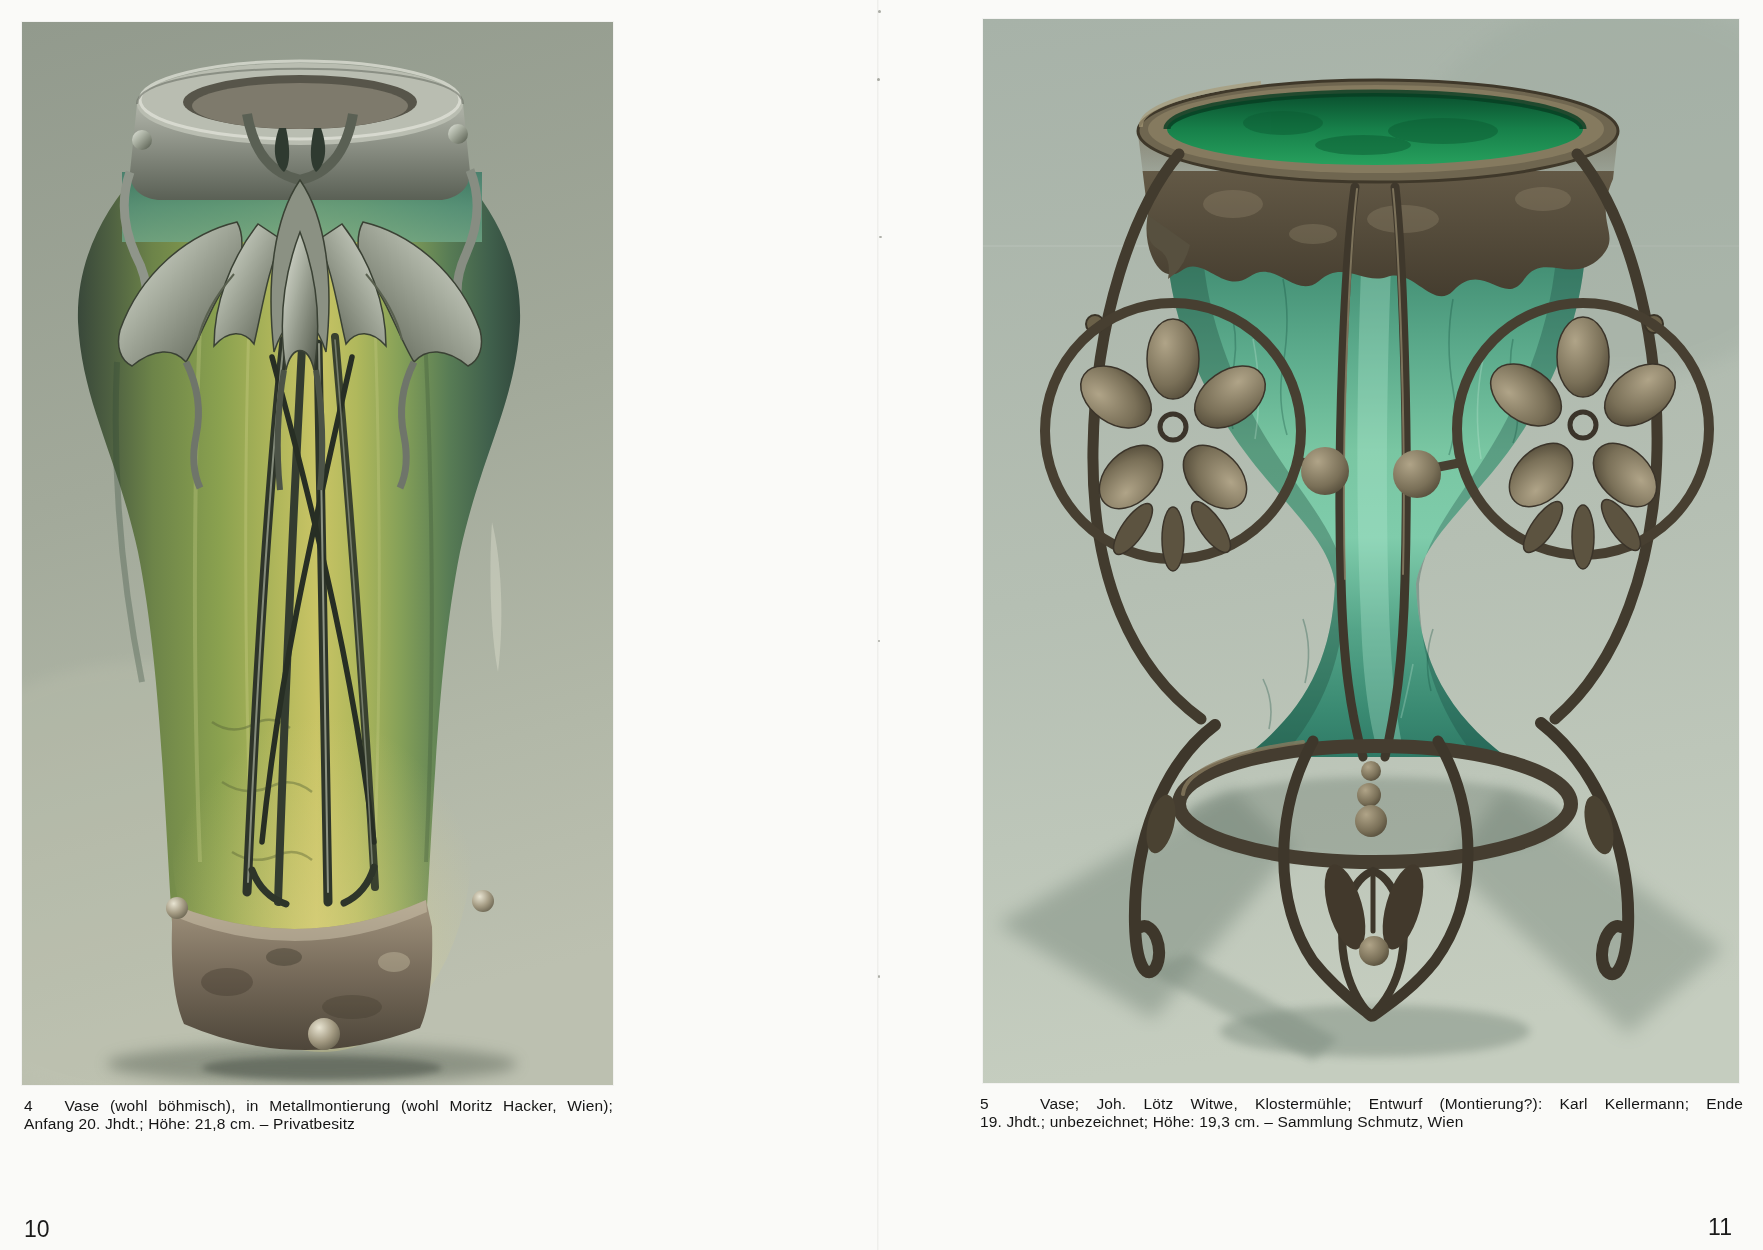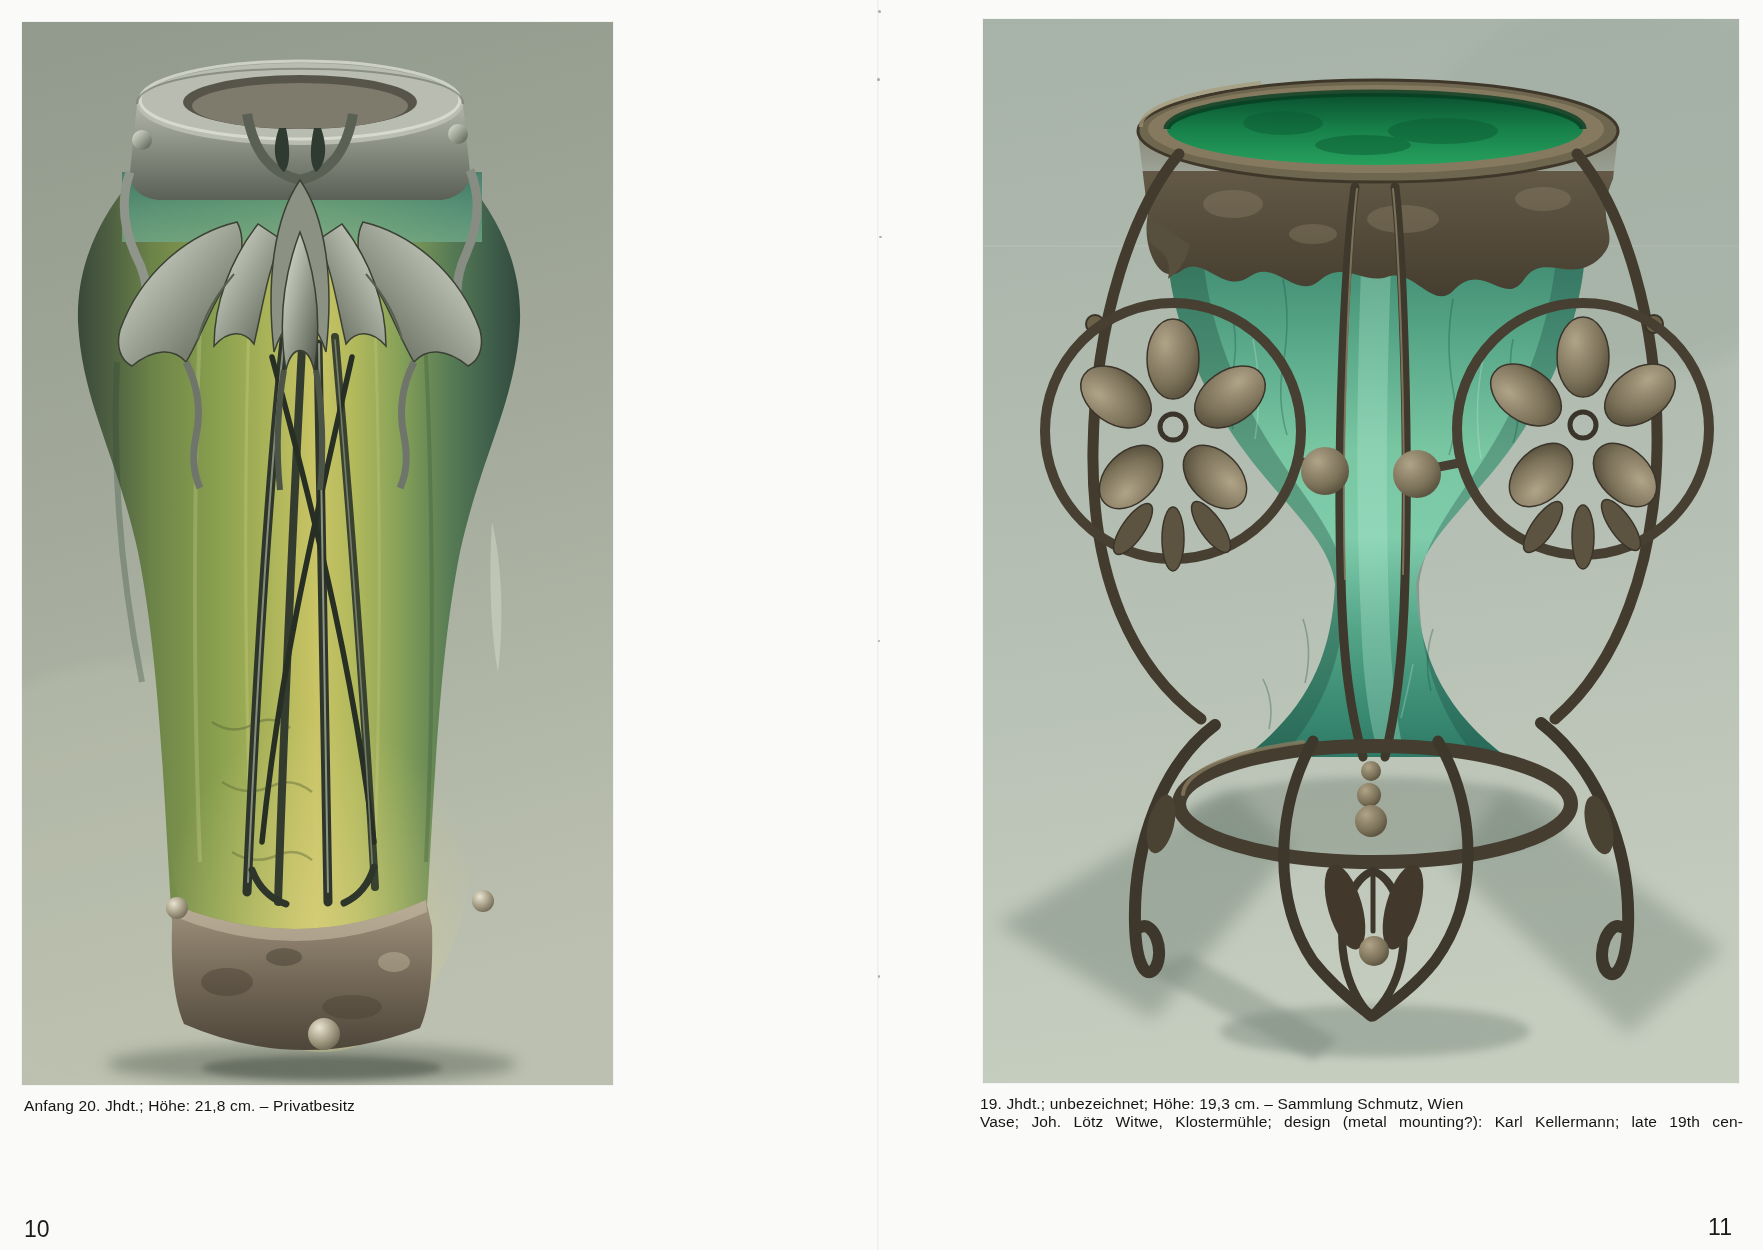--- a/index.html
+++ b/index.html
@@ -187,20 +187,21 @@
         </g>
         <path d="M278,158 C252,196 244,258 252,330 C262,300 274,296 278,296 C282,296 294,300 304,330 C312,258 304,196 278,158 Z" fill="#8b9183"></path>
         <path d="M278,210 C262,252 256,300 264,348 C270,322 286,322 292,348 C300,300 294,252 278,210 Z" fill="url(#lsilverleaf)"></path>
         <path d="M262,348 q-10,60 -4,120" fill="none" stroke="#4c5347" stroke-width="6"></path>
         <path d="M294,348 q10,60 4,120" fill="none" stroke="#4c5347" stroke-width="6"></path>
       </g>
     </svg>
   </figure>
 
   <figcaption class="caption caption-left">
+    <div class="cap-line just">4&nbsp;&nbsp;&nbsp;Vase (wohl böhmisch), in Metallmontierung (wohl Moritz Hacker, Wien);</div>
     <div class="cap-line">Anfang 20. Jhdt.; Höhe: 21,8 cm. – Privatbesitz</div>
   </figcaption>
 
   <div class="pagenum pagenum-left">10</div>
 
   <figure class="photo photo-right" style="margin:0">
     <svg width="756" height="1064" viewBox="0 0 756 1064" xmlns="http://www.w3.org/2000/svg">
       <defs>
         <linearGradient id="rbg" x1="0" y1="0" x2="0.1" y2="1">
           <stop offset="0" stop-color="#a7b2a8"></stop>
@@ -358,19 +359,19 @@
         <path d="M388,997 C360,967 352,917 366,880 C374,860 384,854 390,852 C396,854 406,860 414,880 C428,917 420,967 388,997 Z" stroke="#3e372b" stroke-width="8"></path>
         <ellipse cx="362" cy="888" rx="17" ry="44" fill="#42392c" stroke="none" transform="rotate(-16 362 888)"></ellipse>
         <ellipse cx="420" cy="888" rx="17" ry="44" fill="#42392c" stroke="none" transform="rotate(16 420 888)"></ellipse>
         <path d="M390,852 L390,912" stroke="#3e372b" stroke-width="5"></path>
         <circle cx="391" cy="932" r="15" fill="url(#rbead)" stroke="none"></circle>
       </g>
     </svg>
   </figure>
 
   <figcaption class="caption caption-right">
+    <div class="cap-line just">5&nbsp;&nbsp;&nbsp;Vase; Joh. Lötz Witwe, Klostermühle; Entwurf (Montierung?): Karl Kellermann; Ende</div>
     <div class="cap-line">19. Jhdt.; unbezeichnet; Höhe: 19,3 cm. – Sammlung Schmutz, Wien</div>
-    <div class="cap-line just">Vase; Joh. Lötz Witwe, Klostermühle; design (metal mounting?): Karl Kellermann; late 19th cen-</div>
   </figcaption>
 
   <div class="pagenum pagenum-right">11</div>
 
 </section>
 
 </body></html>

